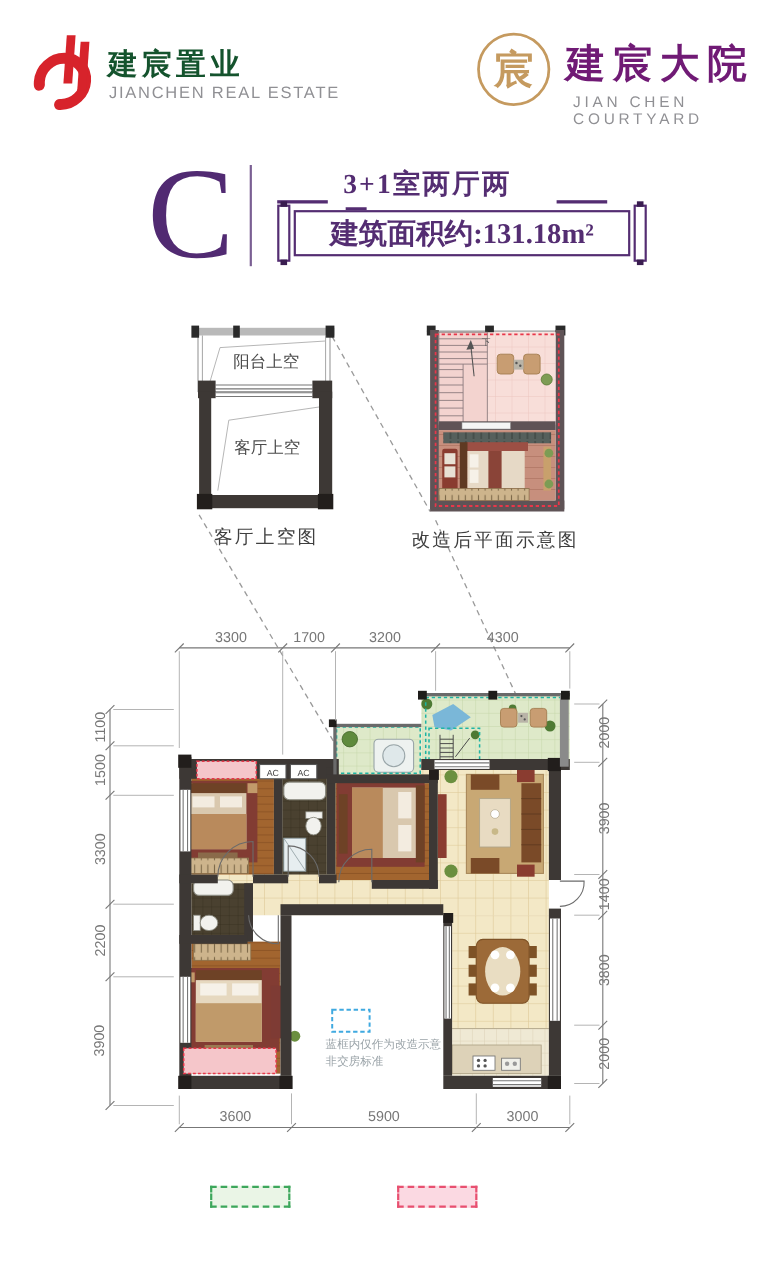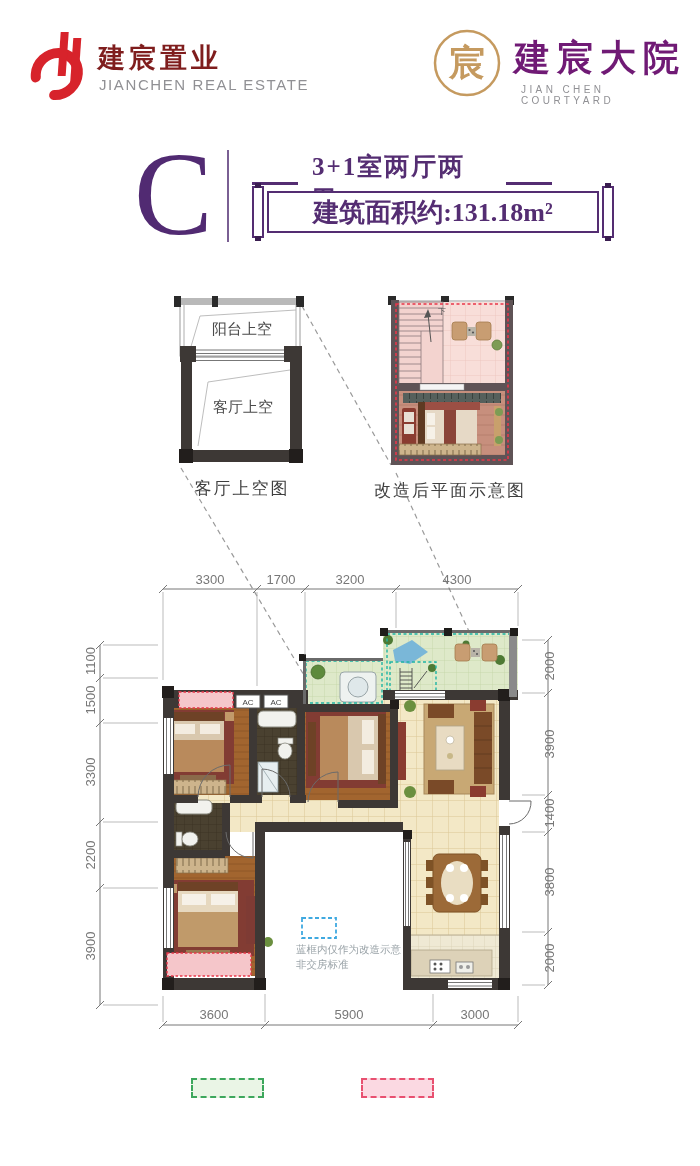--- a/index.html
+++ b/index.html
@@ -1,31 +1,31 @@
 <!DOCTYPE html>
 <html><head>
 <meta charset="utf-8">
 <style>
   html,body{margin:0;padding:0;background:#fff;}
   .page{position:relative;width:700px;height:1166px;background:#fff;overflow:hidden;
         font-family:"Liberation Sans",sans-serif;}
   .abs{position:absolute;}
   
-  .brand-cn{font-size:27px;font-weight:bold;color:#7f1d1d;letter-spacing:4px;}
+  .brand-cn{font-size:27px;font-weight:bold;color:#14532d;letter-spacing:4px;}
   .brand-en{font-size:15px;color:#909094;letter-spacing:1.6px;}
   .proj-cn{font-size:36px;font-weight:bold;color:#701a75;letter-spacing:7px;
            font-family:Liberation Mono, monospace;}
-  .proj-en{font-size:10px;color:#909094;letter-spacing:3.4px;}
+  .proj-en{font-size:14px;color:#909094;letter-spacing:3.4px;}
   
   .unit-c{font-size:118px;line-height:1;color:#512a72;font-family:"Liberation Serif",serif;}
   .vdiv{width:2px;height:92px;background:#7a5f93;}
   .row1{display:flex;align-items:center;gap:14px;}
   .dash{width:46px;height:3px;background:#542d72;}
   .layout-txt{font-size:25px;font-weight:bold;color:#542d72;font-family:"Liberation Serif",serif;letter-spacing:2px;}
-  .scroll{width:362px;height:52px;}
+  .scroll{width:336px;height:52px;}
   .rod{position:absolute;top:0;width:12px;height:52px;border:2px solid #542d72;box-sizing:border-box;background:#fff;}
   .rod:before,.rod:after{content:"";position:absolute;left:1px;width:6px;height:5px;background:#3a1d50;}
   .rod:before{top:-5px;}
   .rod:after{bottom:-5px;}
   .band{position:absolute;left:15px;right:15px;top:5px;bottom:5px;border:2px solid #542d72;
         display:flex;align-items:center;justify-content:center;background:#fff;}
   .area-txt{font-size:26px;font-weight:bold;color:#542d72;font-family:"Liberation Serif",serif;}
   
   .leg{position:absolute;width:73px;height:20px;box-sizing:border-box;}
   .leg-green{border:2px dashed #3da75c;background:#eaf5e6;}

